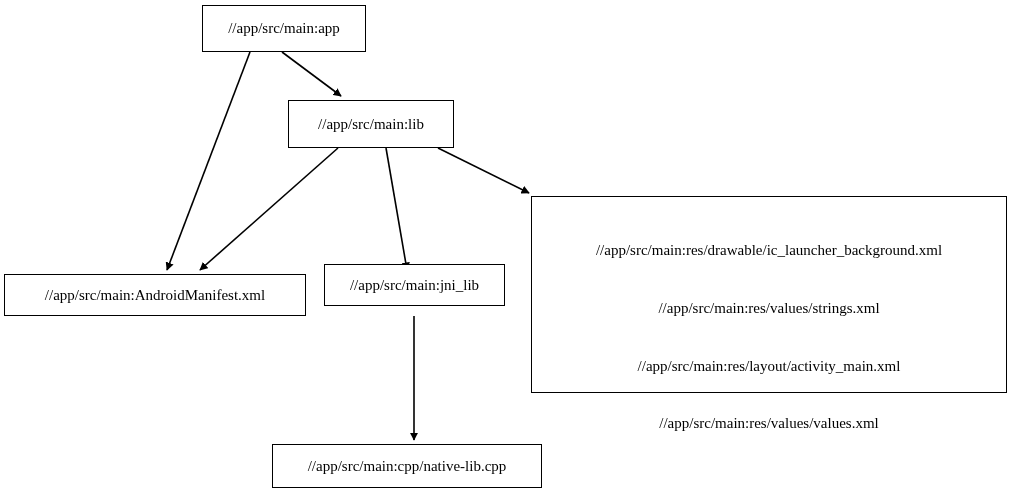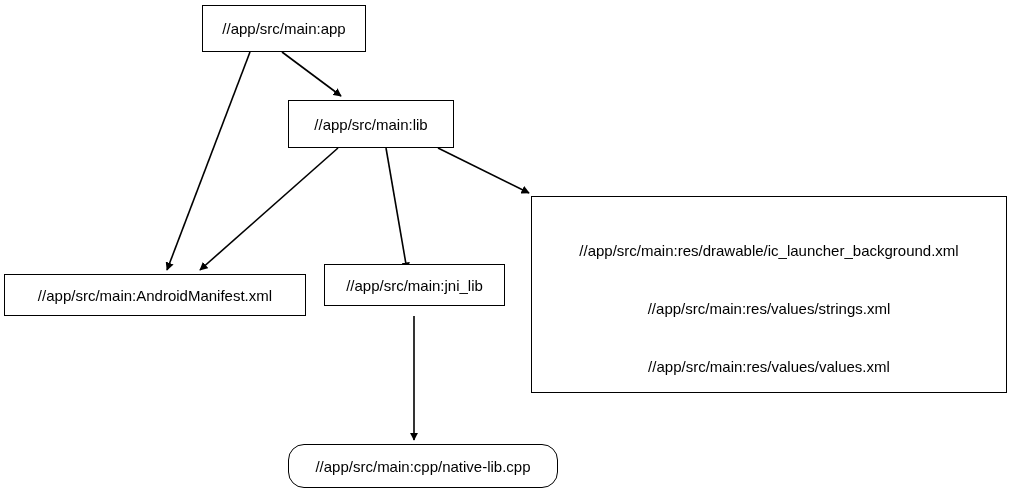--- a/index.html
+++ b/index.html
@@ -5,21 +5,21 @@
   html, body {
     margin: 0;
     padding: 0;
     background: #ffffff;
   }
   #canvas {
     position: relative;
     width: 1018px;
     height: 496px;
     background: #ffffff;
-    font-family: Liberation Sans, sans-serif;
+    font-family: Liberation Serif, serif;
     overflow: hidden;
   }
   #edges {
     position: absolute;
     left: 0; top: 0;
     width: 1018px;
     height: 496px;
     pointer-events: none;
   }
   .node {
@@ -48,21 +48,21 @@
     white-space: pre;
     text-align: center;
   }
 
   
   #node-app       { left: 202px; top: 5px;   width: 164px; height: 47px; }
   #node-lib       { left: 288px; top: 100px; width: 166px; height: 48px; }
   #node-manifest  { left: 4px;   top: 274px; width: 302px; height: 42px; }
   #node-jni       { left: 324px; top: 264px; width: 181px; height: 42px; }
   #node-res       { left: 531px; top: 196px; width: 476px; height: 197px; }
-  #node-cpp       { left: 288px; top: 444px; width: 270px; height: 44px; border-radius: 16px; }
+  #node-cpp       { left: 272px; top: 444px; width: 270px; height: 44px; }
 </style>
 </head>
 <body>
 
 <div id="canvas">
 
   <svg id="edges" viewBox="0 0 1018 496" width="1018" height="496" xmlns="http://www.w3.org/2000/svg">
     <defs>
       <marker id="arrow" viewBox="0 0 10 10" refX="9" refY="5" markerWidth="5.2" markerHeight="5.2" orient="auto-start-reverse">
         <path d="M 0 0 L 10 5 L 0 10 z" fill="#000000"></path>
@@ -98,20 +98,21 @@
     <span class="node-label">//app/src/main:jni_lib</span>
   </div>
 
   <div class="node" id="node-cpp">
     <span class="node-label">//app/src/main:cpp/native-lib.cpp</span>
   </div>
 
   <div class="node multiline" id="node-res">
     <span class="node-label">//app/src/main:res/drawable/ic_launcher_background.xml</span>
     <span class="node-label">//app/src/main:res/values/strings.xml</span>
+    <span class="node-label">//app/src/main:res/layout/activity_main.xml</span>
     <span class="node-label">//app/src/main:res/values/values.xml</span>
     
     
     
     
     
   </div>
 
 </div>
 

